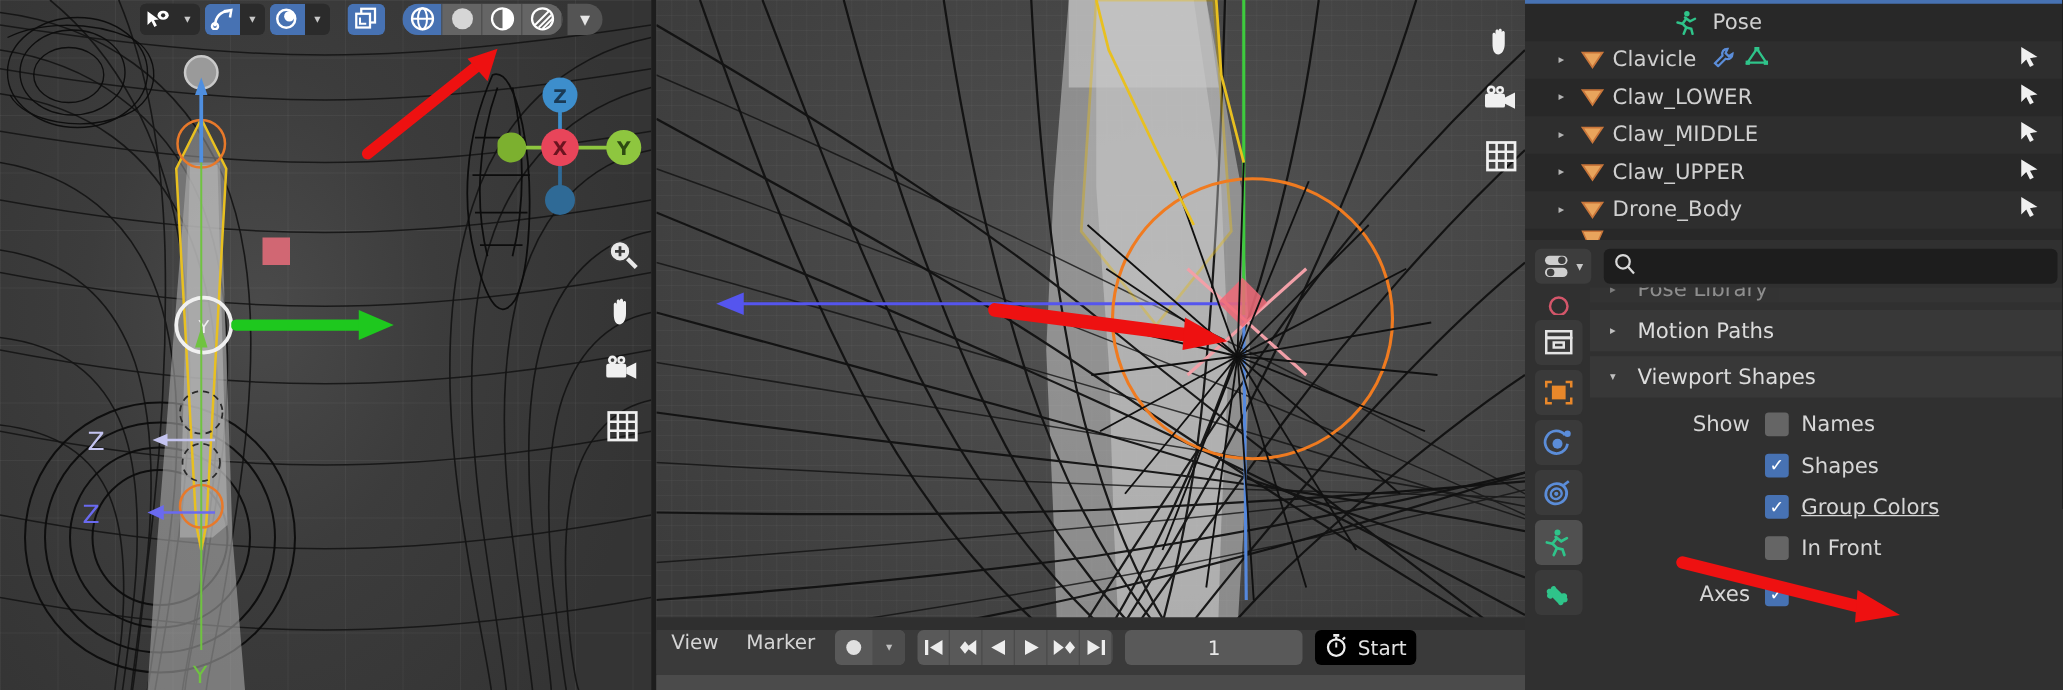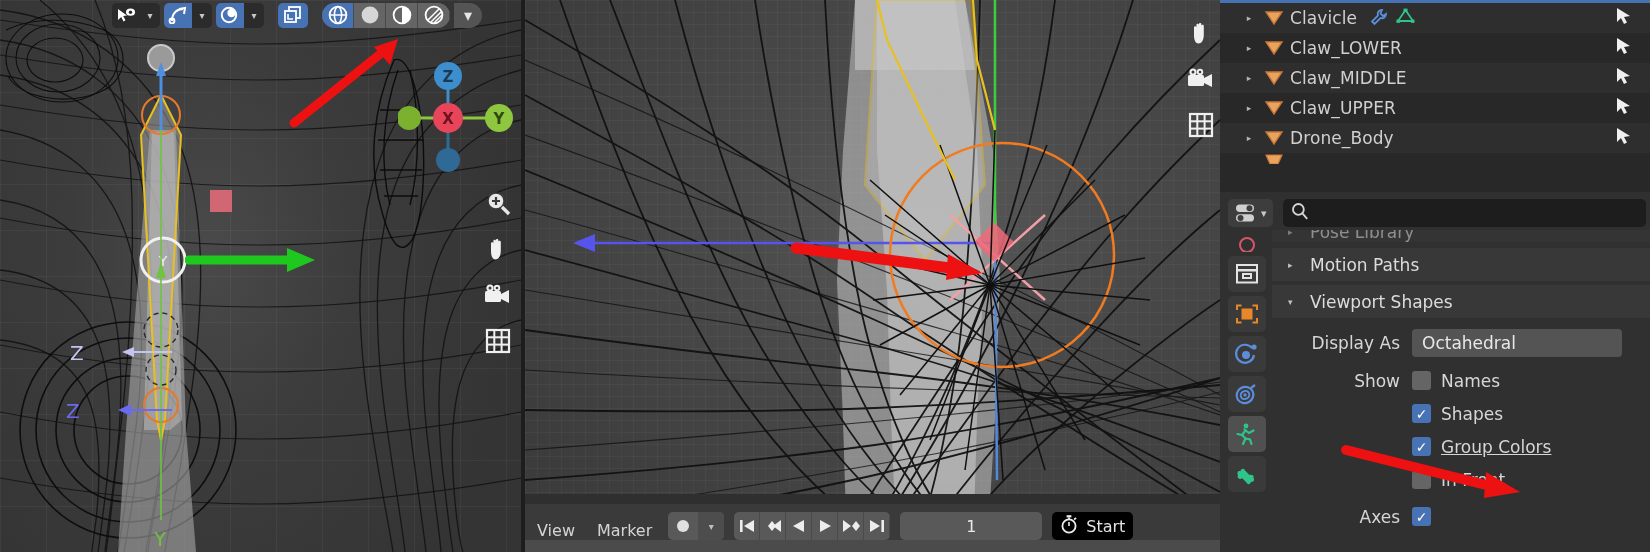--- a/index.html
+++ b/index.html
@@ -88,21 +88,21 @@
   .timeline {
     position: absolute; left: 0; bottom: 0; width: 100%; height: 58px;
     background: #333333; z-index: 30;
   }
   .tl-strip {
     position: absolute; left: 0; top: 0; height: 12px; width: 100%;
     background: #2f2f2f;
   }
   .tl-header {
     position: absolute; left: 0; top: 10px; height: 36px; width: 100%;
-    display: flex; align-items: flex-end; gap: 10px; padding-left: 6px;
+    display: flex; align-items: flex-start; gap: 10px; padding-left: 6px;
     background: #3a3a3a;
   }
   .tl-menu { color: #d4d4d4; font-size: 16px; padding: 0 6px; }
   .tl-rec {
     display: flex; align-items: center; background: #595959;
     border-radius: 5px; height: 28px; overflow: hidden;
   }
   .tl-rec .dot { width: 30px; height: 28px; display:flex; align-items:center; justify-content:center; }
   .tl-rec .cv { width: 26px; height: 28px; background: #4d4d4d; display:flex; align-items:center; justify-content:center; color:#c0c0c0; font-size:10px; }
   .tl-play {
@@ -655,20 +655,32 @@
           <span class="lbl">Start</span>
         </div>
       </div>
       <div class="tl-bottom"></div>
     </div>
   </div>
 
   <div class="panel" id="right-col">
 
     <div class="outliner">
+      <div class="ol-row hdr">
+        <span style="margin-right:8px;display:flex;">
+          <svg width="20" height="20" viewBox="0 0 20 20">
+            <circle cx="9.5" cy="3" r="2.2" fill="#2fc48a"></circle>
+            <path d="M8 6 L12 9 L16 7" stroke="#2fc48a" stroke-width="2" fill="none" stroke-linecap="round"></path>
+            <path d="M9 7 L6 11 L9 14 L7 19" stroke="#2fc48a" stroke-width="2" fill="none" stroke-linecap="round"></path>
+            <path d="M9 14 L13 15 L14 19" stroke="#2fc48a" stroke-width="2" fill="none" stroke-linecap="round"></path>
+            <path d="M6 11 L2 10" stroke="#2fc48a" stroke-width="2" fill="none" stroke-linecap="round"></path>
+          </svg>
+        </span>
+        <span class="ol-label">Pose</span>
+      </div>
 
       <div class="ol-row alt">
         <span class="ol-tri">▸</span>
         <span class="ol-bone">
           <svg width="20" height="18" viewBox="0 0 20 18">
               <polygon points="2,3 18,3 10,15" fill="#e8a45c" stroke="#c9763a" stroke-width="1.4"></polygon>
             </svg>
         </span>
         <span class="ol-label">Clavicle</span>
         <span class="ol-icons">
@@ -843,24 +855,20 @@
         <div class="prow sect" style="margin-top:6px;">
           <span class="sect-tri">▸</span>
           <span>Motion Paths</span>
         </div>
 
         <div class="prow sect" style="margin-top:4px;">
           <span class="sect-tri">▾</span>
           <span>Viewport Shapes</span>
         </div>
 
-        <div class="prow" style="margin-top:8px;">
-          <span class="plabel right-label">Display As</span>
-          <span class="pfield" style="width:210px;">Octahedral</span>
-        </div>
 
         <div class="prow" style="margin-top:5px;">
           <span class="plabel right-label">Show</span>
           <span class="cbox"></span>
           <span class="plabel" style="margin-left:10px;">Names</span>
         </div>
 
         <div class="prow">
           <span class="right-label"></span>
           <span class="cbox on">

